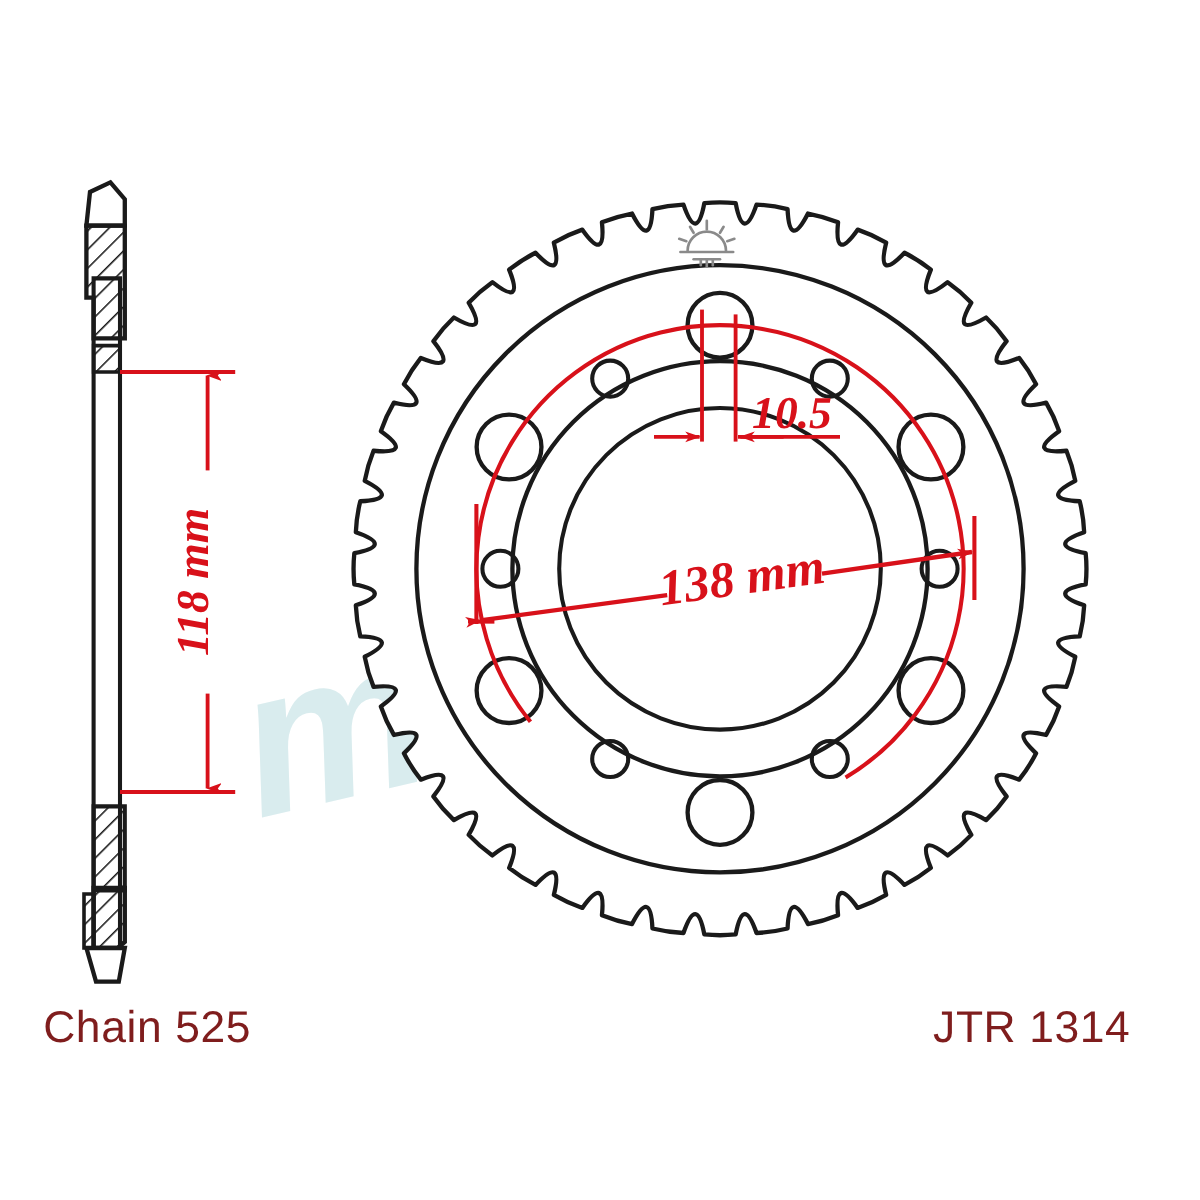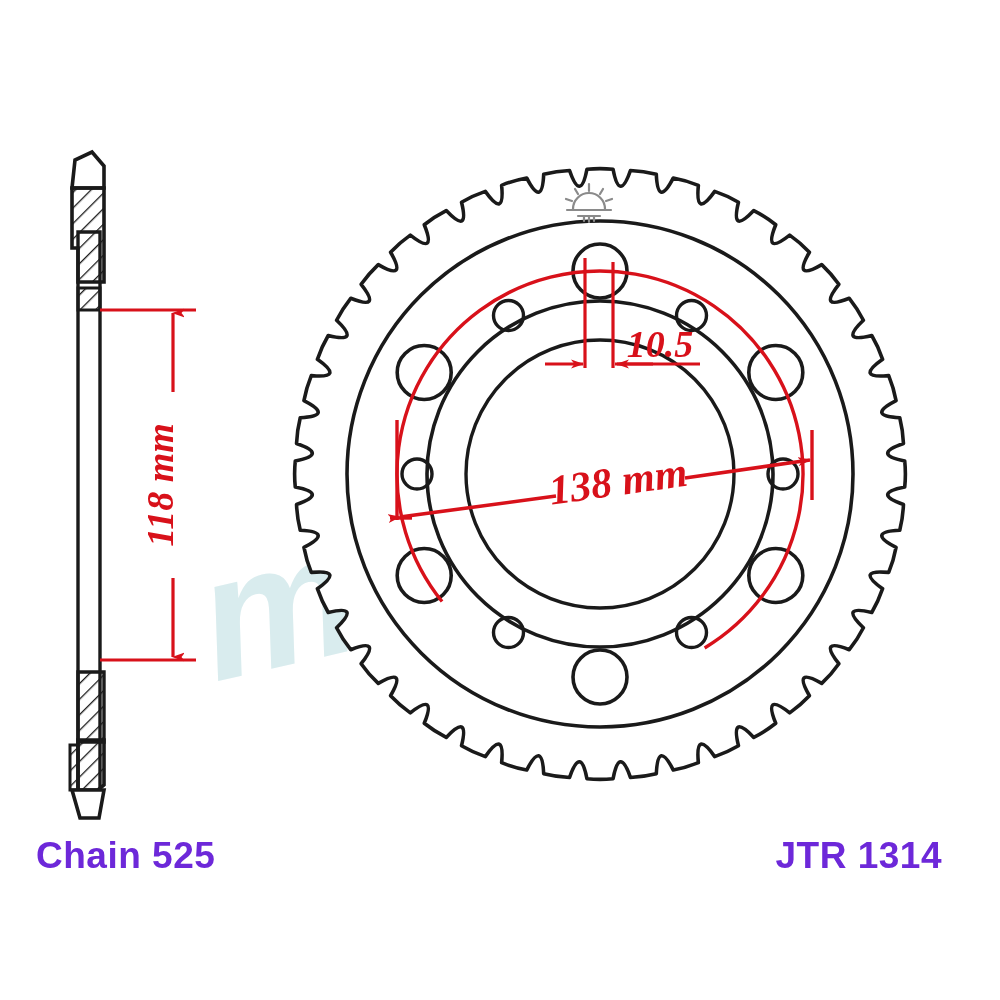--- a/index.html
+++ b/index.html
@@ -22,23 +22,23 @@
     position: absolute;
     left: 0;
     top: 0;
     width: 1000px;
     height: 1000px;
   }
   
   .caption {
     position: absolute;
     font-family: "Liberation Sans", sans-serif;
-    font-weight: bold;
+    font-weight: normal;
     font-size: 37px;
-    color: #6d28d9;
+    color: #7f1d1d;
     letter-spacing: 0.5px;
     white-space: nowrap;
   }
   #caption-left  { left: 36px;  top: 835px; }
   #caption-right { right: 58px; top: 835px; }
 
   
   #watermark {
     position: absolute;
     left: 182px;

